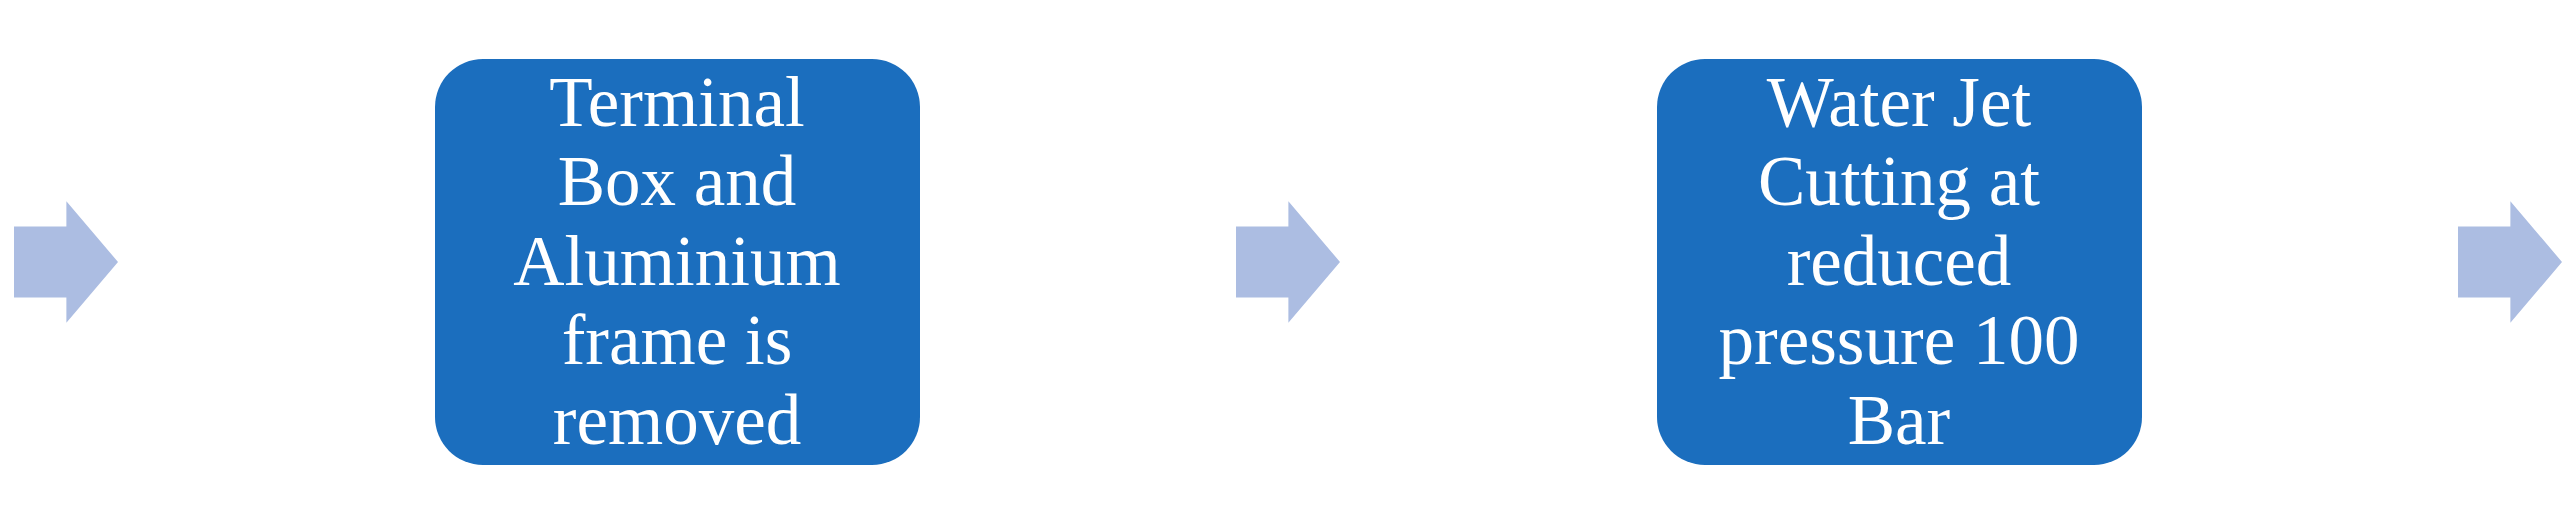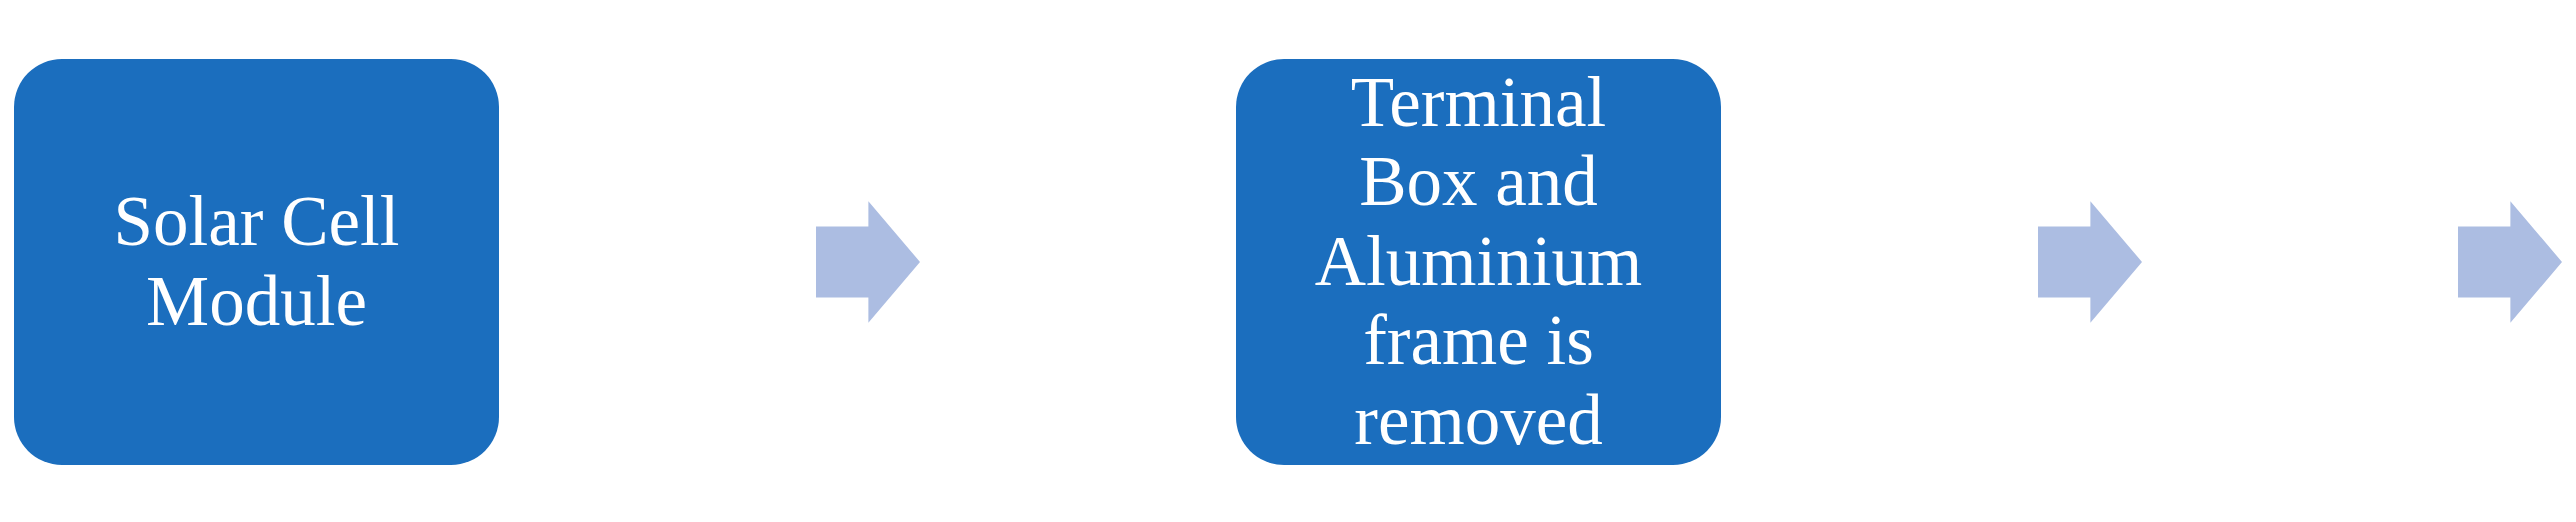--- a/index.html
+++ b/index.html
@@ -49,41 +49,44 @@
   .arrow polygon {
     fill: var(--arrow-fill, #ACBDE2);
   }
 </style>
 </head>
 <body>
 
 <div class="canvas">
   <div class="flow">
 
-    <div class="box">
-      <span class="box-label">Solar Cell
-Module</span>
-    </div>
 
     <svg class="arrow" width="104" height="122" viewBox="0 0 135 158" aria-hidden="true">
       <polygon points="0,33 68,33 68,0 135,79 68,158 68,125 0,125"></polygon>
     </svg>
 
     <div class="box">
       <span class="box-label">Terminal
 Box and
 Aluminium
 frame is
 removed</span>
     </div>
 
     <svg class="arrow" width="104" height="122" viewBox="0 0 135 158" aria-hidden="true">
       <polygon points="0,33 68,33 68,0 135,79 68,158 68,125 0,125"></polygon>
     </svg>
 
+    <div class="box">
+      <span class="box-label">Water Jet
+Cutting at
+reduced
+pressure 100
+Bar</span>
+    </div>
 
     <svg class="arrow" width="104" height="122" viewBox="0 0 135 158" aria-hidden="true">
       <polygon points="0,33 68,33 68,0 135,79 68,158 68,125 0,125"></polygon>
     </svg>
 
 
   </div>
 </div>
 
 

